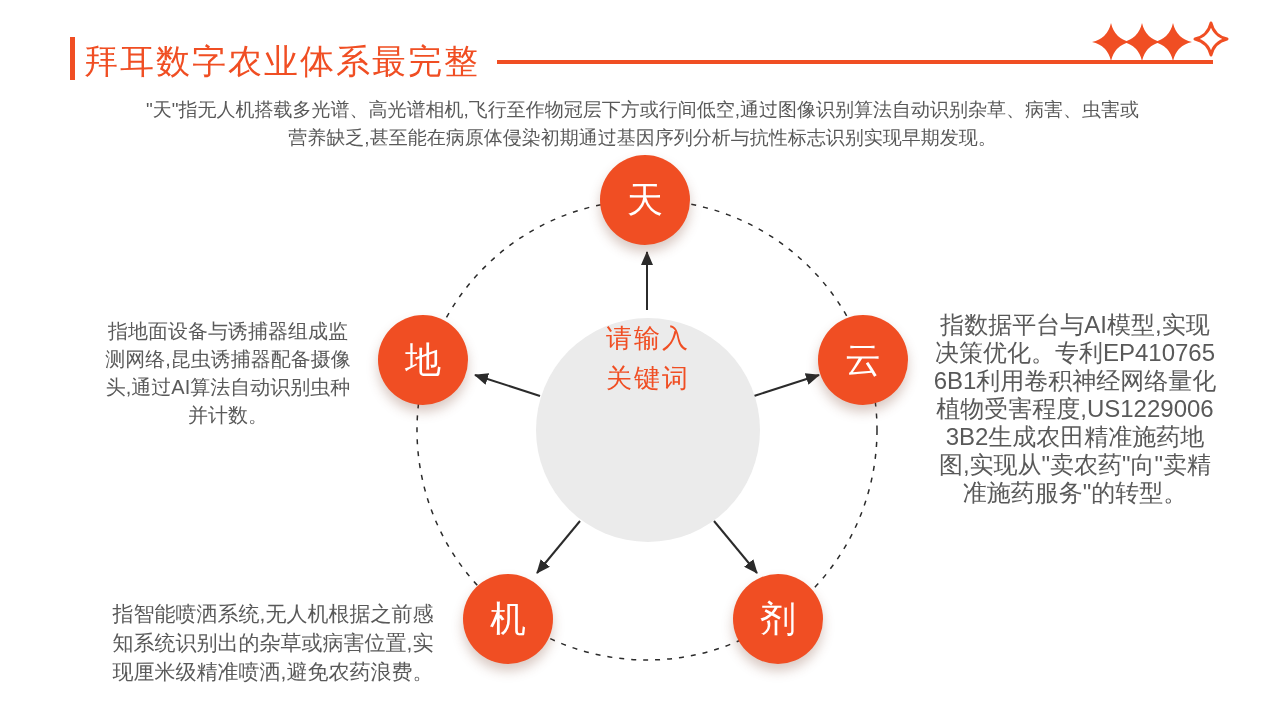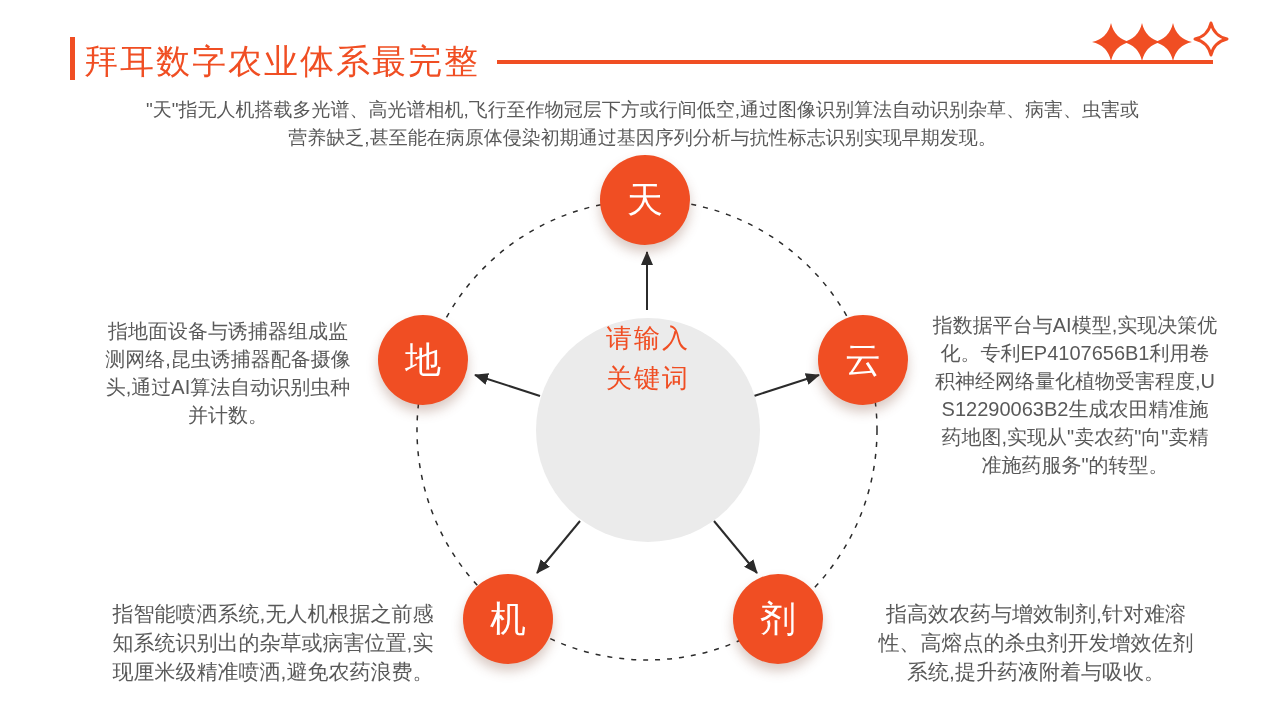--- a/index.html
+++ b/index.html
@@ -32,21 +32,21 @@
   
   .desc{
     position:absolute;color:var(--color-text,#595959);
     word-break:break-all;text-align:center;
   }
   .desc-intro{
     left:145px;top:96px;width:995px;
     font-size:19px;line-height:28px;text-align:center;
   }
   .desc-di{left:100px;top:317px;width:256px;font-size:20px;line-height:28px;}
-  .desc-yun{left:932px;top:311px;width:286px;font-size:20px;line-height:28px;}
+  .desc-yun{left:932px;top:311px;width:286px;font-size:24px;line-height:28px;}
   .desc-ji{left:112px;top:599px;width:322px;font-size:21px;line-height:29px;}
   .desc-jiji{left:870px;top:599px;width:332px;font-size:21px;line-height:29px;}
 
   
   .diagram-lines{position:absolute;inset:0;pointer-events:none;}
   .center-circle{
     position:absolute;left:536px;top:318px;width:224px;height:224px;
     border-radius:50%;background:var(--color-center_fill,#EBEBEB);
     display:flex;flex-direction:column;align-items:center;
     color:var(--color-accent,#F04E23);font-size:26px;line-height:40px;
@@ -78,21 +78,20 @@
     <path fill="currentColor" d="M50,3 Q53.5,18.5 69,22 Q53.5,25.5 50,41 Q46.5,25.5 31,22 Q46.5,18.5 50,3 Z"></path>
     <path fill="currentColor" d="M81,3 Q84.5,18.5 100,22 Q84.5,25.5 81,41 Q77.5,25.5 62,22 Q77.5,18.5 81,3 Z"></path>
     <path fill="none" stroke="currentColor" stroke-width="3" stroke-linejoin="round" d="M119,3 Q122,16 135,19 Q122,22 119,35 Q116,22 103,19 Q116,16 119,3 Z"></path>
   </svg>
 
   <div class="desc desc-intro">"天"指无人机搭载多光谱、高光谱相机,飞行至作物冠层下方或行间低空,通过图像识别算法自动识别杂草、病害、虫害或营养缺乏,甚至能在病原体侵染初期通过基因序列分析与抗性标志识别实现早期发现。</div>
 
   <div class="desc desc-di">指地面设备与诱捕器组成监测网络,昆虫诱捕器配备摄像头,通过AI算法自动识别虫种并计数。</div>
   <div class="desc desc-yun">指数据平台与AI模型,实现决策优化。专利EP4107656B1利用卷积神经网络量化植物受害程度,US12290063B2生成农田精准施药地图,实现从"卖农药"向"卖精准施药服务"的转型。</div>
   <div class="desc desc-ji">指智能喷洒系统,无人机根据之前感知系统识别出的杂草或病害位置,实现厘米级精准喷洒,避免农药浪费。</div>
-  <div class="desc desc-jiji">指高效农药与增效制剂,针对难溶性、高熔点的杀虫剂开发增效佐剂系统,提升药液附着与吸收。</div>
 
   <svg class="diagram-lines" viewBox="0 0 1280 720">
     <defs>
       <marker id="arrowhead" markerUnits="userSpaceOnUse" markerWidth="14" markerHeight="12" refX="13" refY="6" orient="auto">
         <path d="M0,0 L14,6 L0,12 Z" style="fill:var(--color-arrow,#2B2B2B)"></path>
       </marker>
     </defs>
     <circle cx="647" cy="430" r="230" fill="none" style="stroke:var(--color-arrow,#2B2B2B)" stroke-width="1.5" stroke-dasharray="5 7"></circle>
     <line x1="647" y1="310" x2="647" y2="252" style="stroke:var(--color-arrow,#2B2B2B)" stroke-width="2" marker-end="url(#arrowhead)"></line>
     <line x1="540" y1="396" x2="475" y2="375" style="stroke:var(--color-arrow,#2B2B2B)" stroke-width="2" marker-end="url(#arrowhead)"></line>

